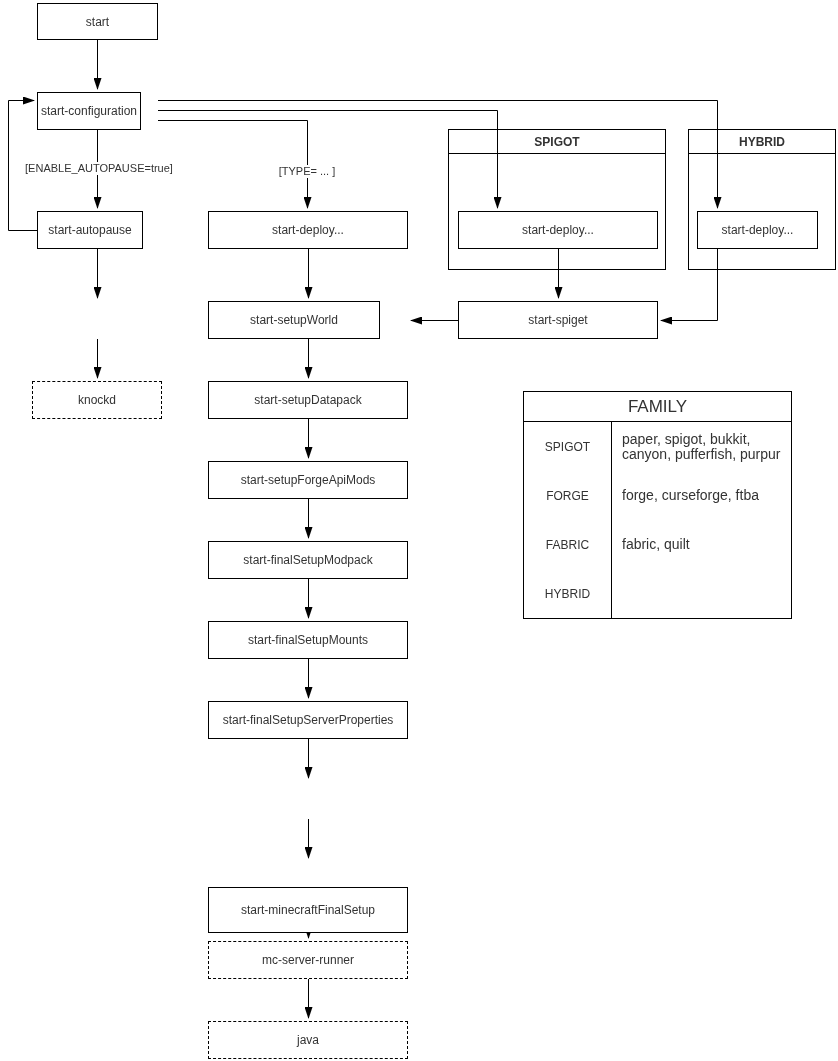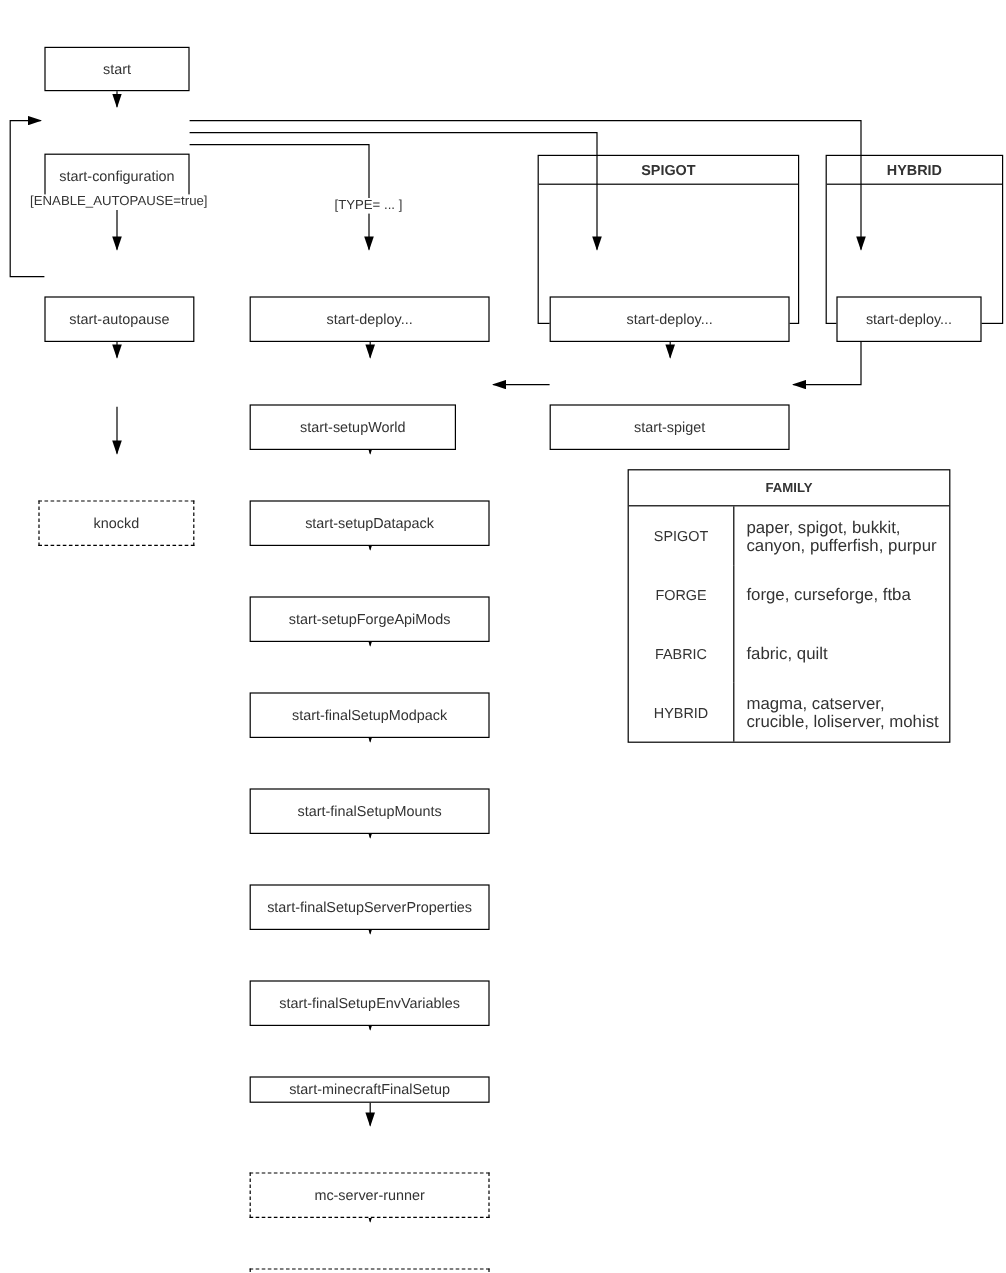--- a/index.html
+++ b/index.html
@@ -22,21 +22,20 @@
     box-sizing: border-box;
     background: #ffffff;
     border: 1px solid #000000;
     display: flex;
     align-items: center;
     justify-content: center;
     font-size: 12px;
     text-align: center;
     z-index: 2;
     white-space: nowrap;
-    margin-top: 36px;
   }
   .node.dashed { border-style: dashed; }
   .group {
     position: absolute;
     box-sizing: border-box;
     border: 1px solid #000000;
     background: transparent;
     z-index: 2;
   }
   .group-title {
@@ -69,22 +68,22 @@
     display: flex;
     flex-direction: column;
   }
   .family-table .table-title {
     height: 30px;
     box-sizing: border-box;
     border-bottom: 1px solid #000000;
     display: flex;
     align-items: center;
     justify-content: center;
-    font-size: 11px;
-    font-weight: bold;
+    font-size: 17px;
+    font-weight: normal;
     text-align: center;
   }
   .family-table .table-body {
     flex: 1;
     display: flex;
     flex-direction: column;
   }
   .family-table .table-row {
     flex: 1;
     display: flex;
@@ -137,22 +136,22 @@
       <path d="M308.5 579 L308.5 618" marker-end="url(#arrow)"></path>
       <path d="M308.5 659 L308.5 698" marker-end="url(#arrow)"></path>
       <path d="M308.5 739 L308.5 778" marker-end="url(#arrow)"></path>
       <path d="M308.5 819 L308.5 858" marker-end="url(#arrow)"></path>
       <path d="M308.5 899 L308.5 938" marker-end="url(#arrow)"></path>
       <path d="M308.5 979 L308.5 1018" marker-end="url(#arrow)"></path>
     </g>
   </svg>
 
   <div class="node" style="left:37px; top:3px; width:121px; height:37px;">start</div>
-  <div class="node" style="left:37px; top:92px; width:121px; height:38px;">start-configuration</div>
-  <div class="node" style="left:37px; top:211px; width:125px; height:38px;">start-autopause</div>
+  <div class="node" style="left:37px; top:92px; width:104px; height:38px;">start-configuration</div>
+  <div class="node" style="left:37px; top:211px; width:106px; height:38px;">start-autopause</div>
   <div class="node dashed" style="left:32px; top:381px; width:130px; height:38px;">knockd</div>
 
   <div class="edge-label" style="left:20px; top:162px; width:158px;">[ENABLE_AUTOPAUSE=true]</div>
   <div class="edge-label" style="left:274px; top:149px; width:66px;margin-top:16px;">[TYPE= ... ]</div>
 
   <div class="group" style="left:448px; top:129px; width:218px; height:141px;">
     <div class="group-title">SPIGOT</div>
   </div>
   <div class="group" style="left:688px; top:129px; width:148px; height:141px;">
     <div class="group-title">HYBRID</div>
@@ -163,40 +162,38 @@
   <div class="node" style="left:697px; top:211px; width:121px; height:38px;">start-deploy...</div>
 
   <div class="node" style="left:208px; top:301px; width:172px; height:38px;">start-setupWorld</div>
   <div class="node" style="left:458px; top:301px; width:200px; height:38px;">start-spiget</div>
 
   <div class="node" style="left:208px; top:381px; width:200px; height:38px;">start-setupDatapack</div>
   <div class="node" style="left:208px; top:461px; width:200px; height:38px;">start-setupForgeApiMods</div>
   <div class="node" style="left:208px; top:541px; width:200px; height:38px;">start-finalSetupModpack</div>
   <div class="node" style="left:208px; top:621px; width:200px; height:38px;">start-finalSetupMounts</div>
   <div class="node" style="left:208px; top:701px; width:200px; height:38px;">start-finalSetupServerProperties</div>
-  <div class="node" style="left:208px; top:781px; width:200px; height:38px;">start-finalSetupEnvVariables</div>
-  <div class="node" style="left:208px; top:861px; width:200px; height:22px;">start-minecraftFinalSetup</div>
+  <div class="node" style="left:208px; top:887px; width:200px; height:46px;">start-minecraftFinalSetup</div>
   <div class="node dashed" style="left:208px; top:941px; width:200px; height:38px;">mc-server-runner</div>
   <div class="node dashed" style="left:208px; top:1021px; width:200px; height:38px;text-align:right;">java</div>
 
   <div class="family-table">
     <div class="table-title">FAMILY</div>
     <div class="table-body">
       <div class="table-row">
         <div class="cell-family">SPIGOT</div>
         <div class="cell-members">paper, spigot, bukkit, canyon, pufferfish, purpur</div>
       </div>
       <div class="table-row">
         <div class="cell-family">FORGE</div>
         <div class="cell-members">forge, curseforge, ftba</div>
       </div>
       <div class="table-row">
         <div class="cell-family">FABRIC</div>
         <div class="cell-members">fabric, quilt</div>
       </div>
       <div class="table-row">
         <div class="cell-family">HYBRID</div>
-        <div class="cell-members">magma, catserver, crucible, loliserver, mohist</div>
       </div>
     </div>
   </div>
 
 </div>
 
 </body></html>

